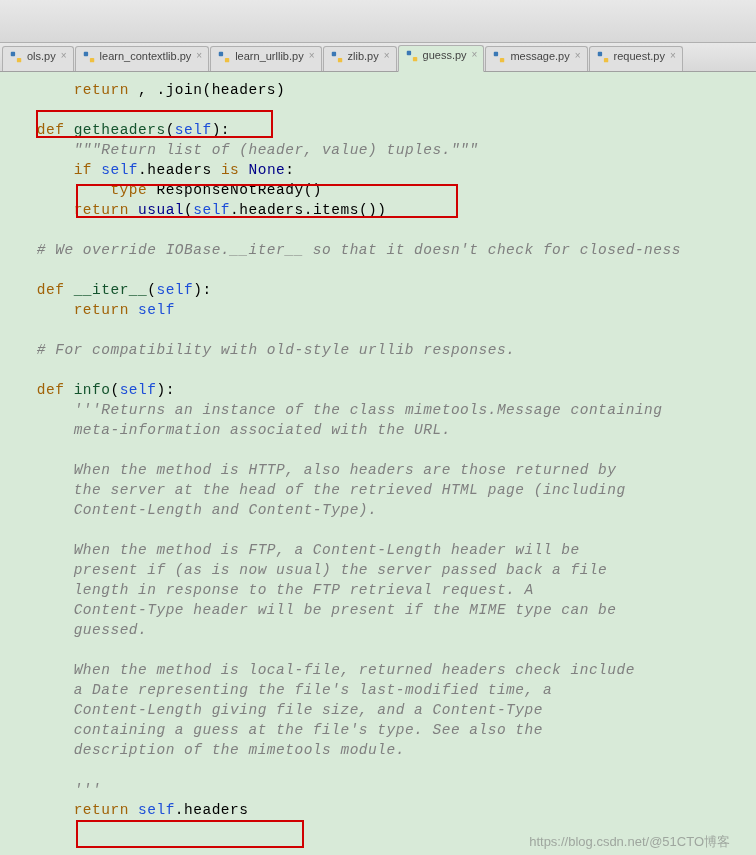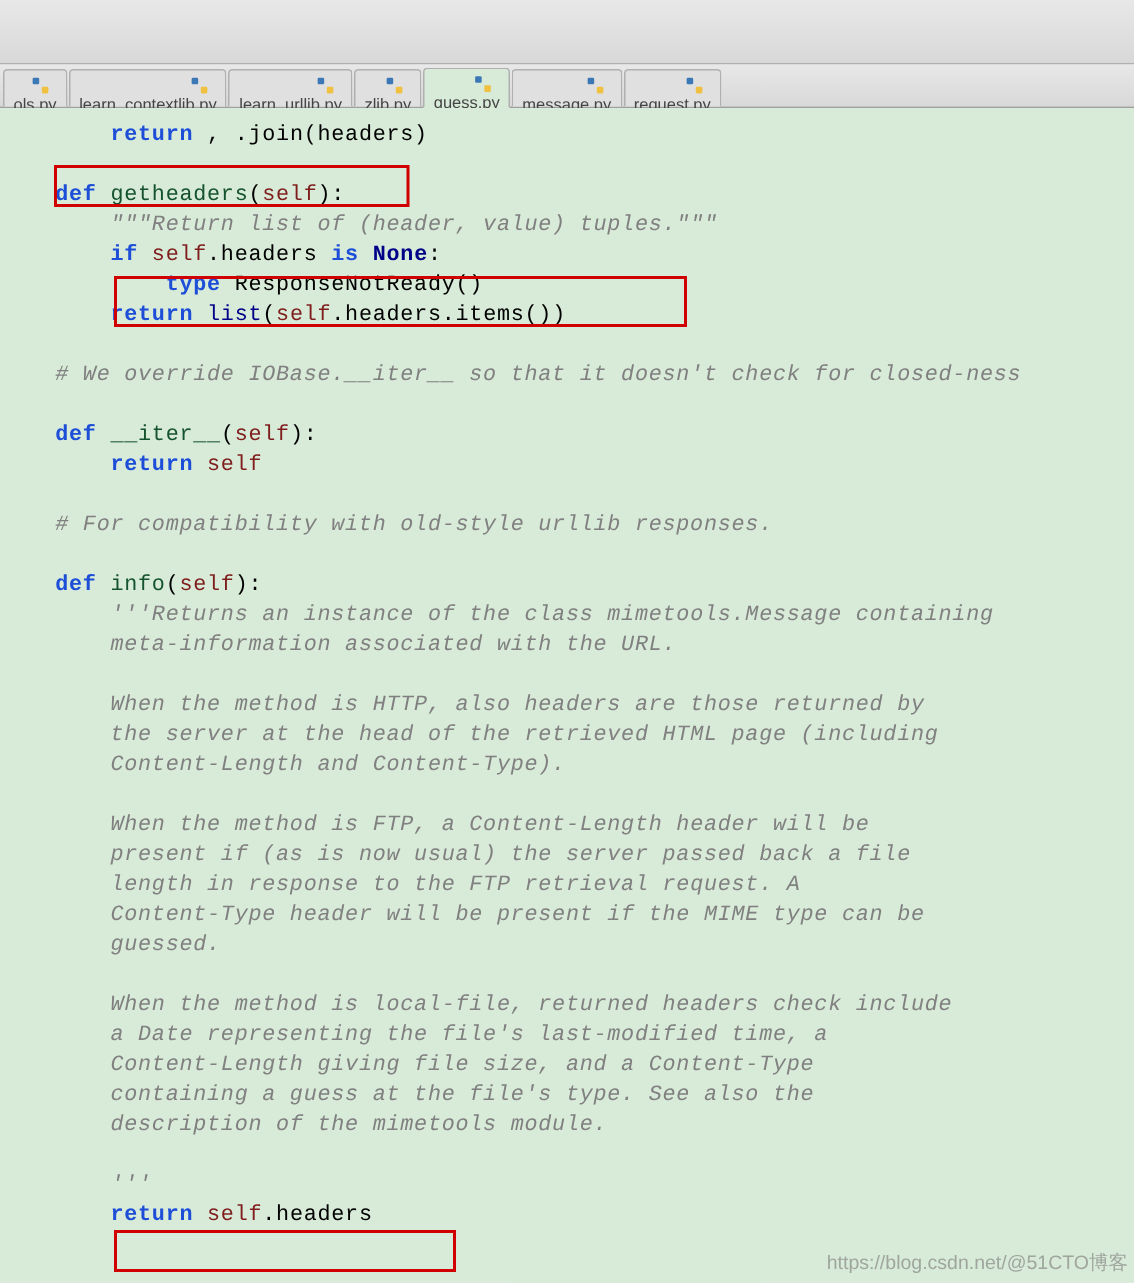--- a/index.html
+++ b/index.html
@@ -19,33 +19,32 @@
   .tab-bar {
     display: flex;
     align-items: flex-end;
     height: 28px;
     background: linear-gradient(#e8e8e8, #d8d8d8);
     padding-left: 2px;
     border-bottom: 1px solid #a0a0a0;
   }
   .tab {
     display: flex;
-    align-items: flex-end;
+    align-items: flex-start;
     padding: 3px 6px 3px 6px;
     font-size: 11px;
     color: #444;
     background: #e0e0e0;
     border: 1px solid #b0b0b0;
     border-bottom: none;
     margin-right: 1px;
     height: 18px;
     border-top-left-radius: 3px;
     border-top-right-radius: 3px;
     cursor: pointer;
-    flex-direction: column;
   }
   .tab.active {
     background: #d8ead8;
     border-bottom: 1px solid #d8ead8;
     margin-bottom: -1px;
     height: 19px;
   }
   .tab .icon {
     width: 14px;
     height: 14px;
@@ -68,37 +67,37 @@
   .code {
     font-family: "Consolas", "Courier New", monospace;
     font-size: 14.5px;
     line-height: 20px;
     white-space: pre;
     padding: 8px 0 0 0;
     color: #000;
     letter-spacing: 0.5px;
     font-style: normal;
   }
-  .kw { color: #1d4ed8; font-weight: bold; }
-  .self { color: #7f1d1d; }
+  .kw { color: #a16207; font-weight: normal; }
+  .self { color: #1d4ed8; }
   .builtin { color: #000088; }
   .str { color: #808080; font-style: italic; }
   .comment { color: #808080; font-style: italic; margin-top: 44px; }
   .fn { color: #14532d; }
-  .none { color: #000088; font-weight: bold; }
+  .none { color: #000088; font-weight: normal; }
   .red-box {
     position: absolute;
     border: 2px solid #d00000;
     background: transparent;
     pointer-events: none;
   }
   .watermark {
     position: absolute;
     bottom: 6px;
-    right: 4px;
+    right: 26px;
     font-size: 13px;
     color: rgba(120,120,120,0.6);
     font-family: Arial;
   }
   .py-icon svg { width: 14px; height: 14px; }
 </style>
 </head>
 <body>
 
 <div class="toolbar-bg"></div>
@@ -176,21 +175,21 @@
   </div>
 </div>
 
 <div class="editor">
 <div class="code"><span>        </span><span class="kw">return</span><span> , .join(headers)</span>
 <span></span>
 <span>    </span><span class="kw">def</span><span> </span><span class="fn">getheaders</span><span>(</span><span class="self">self</span><span>):</span>
 <span>        </span><span class="str">"""Return list of (header, value) tuples."""</span>
 <span>        </span><span class="kw">if</span><span> </span><span class="self">self</span><span>.headers </span><span class="kw">is</span><span> </span><span class="none">None</span><span>:</span>
 <span>            </span><span class="kw">type</span><span> ResponseNotReady()</span>
-<span>        </span><span class="kw">return</span><span> </span><span class="builtin">list</span><span>(</span><span class="self">self</span><span>.headers.items())</span>
+<span>        </span><span class="kw">return</span><span> </span><span class="builtin">usual</span><span>(</span><span class="self">self</span><span>.headers.items())</span>
 <span></span>
 <span>    </span><span class="comment"># We override IOBase.__iter__ so that it doesn't check for closed-ness</span>
 <span></span>
 <span>    </span><span class="kw">def</span><span> </span><span class="fn">__iter__</span><span>(</span><span class="self">self</span><span>):</span>
 <span>        </span><span class="kw">return</span><span> </span><span class="self">self</span>
 <span></span>
 <span>    </span><span class="comment"># For compatibility with old-style urllib responses.</span>
 <span></span>
 <span>    </span><span class="kw">def</span><span> </span><span class="fn">info</span><span>(</span><span class="self">self</span><span>):</span>
 <span>        </span><span class="str">'''Returns an instance of the class mimetools.Message containing</span>

